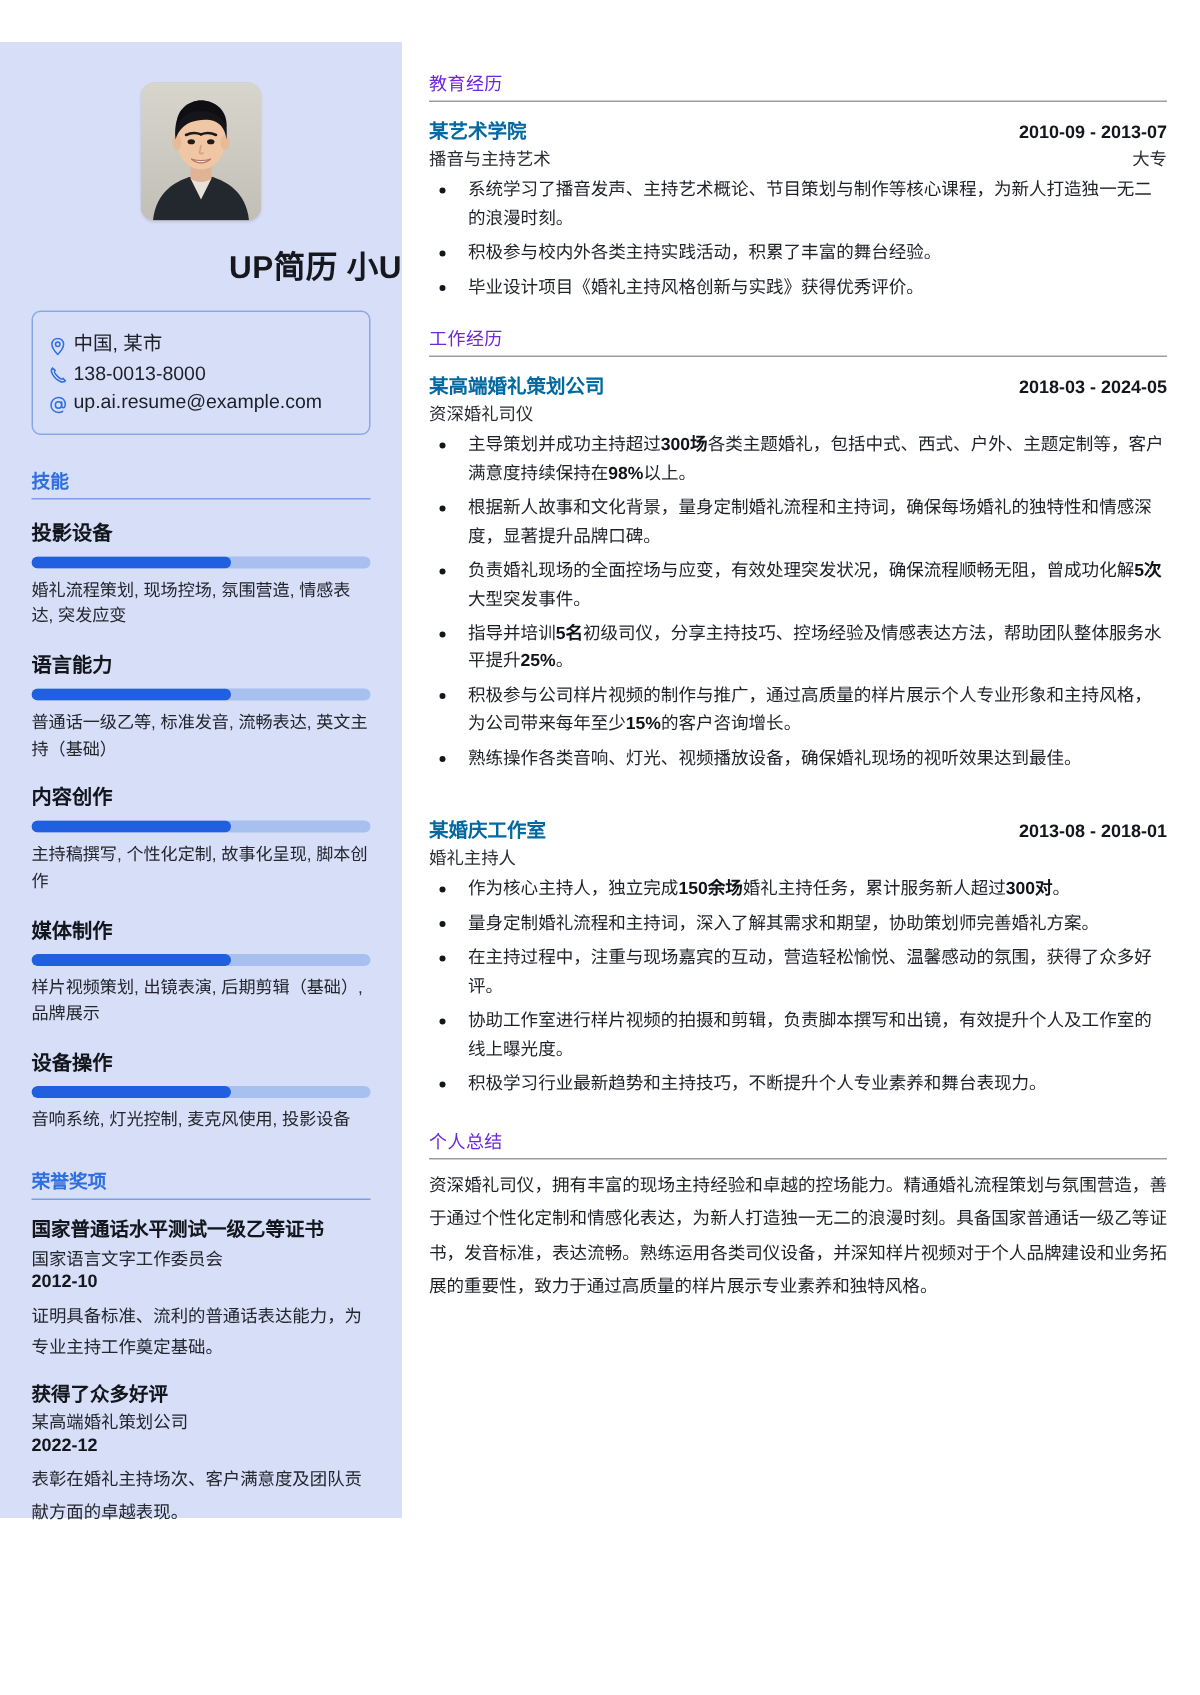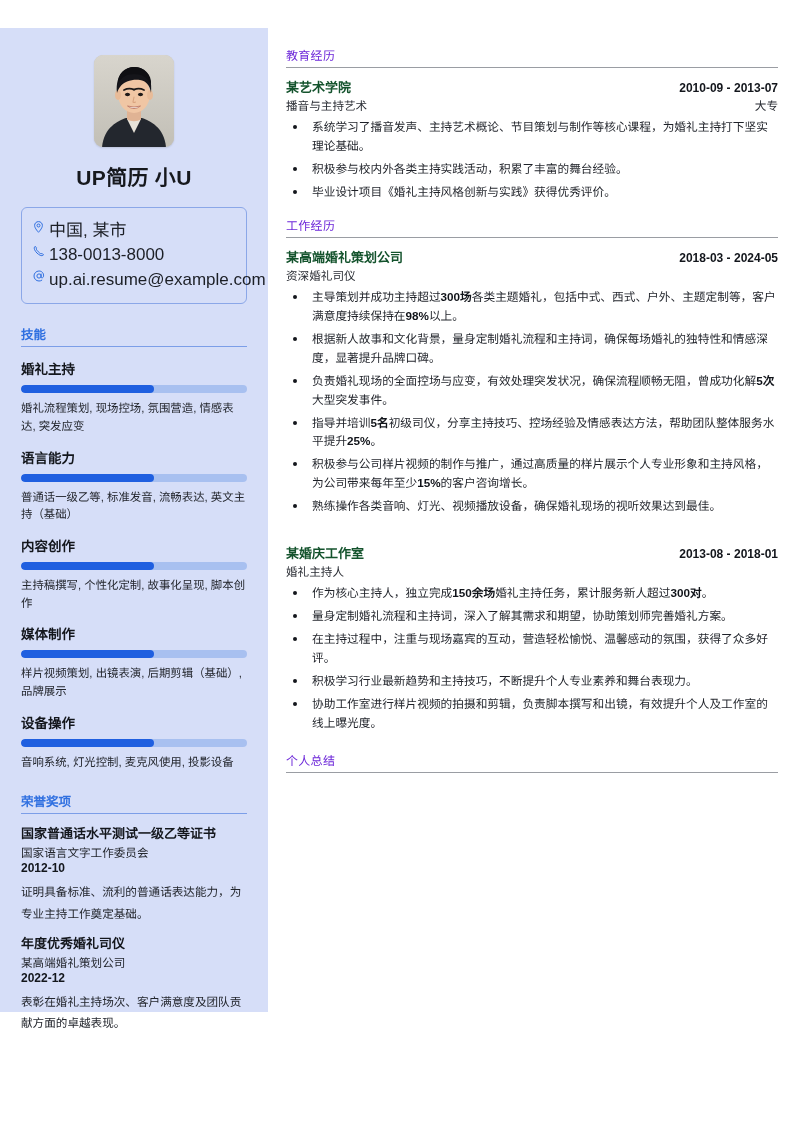--- a/index.html
+++ b/index.html
@@ -50,38 +50,38 @@
     height: 92px;
     border-radius: 9px;
     overflow: hidden;
     background: #c9c6c0;
     position: relative;
     box-shadow: 0 1px 2px rgba(0,0,0,0.12);
   }
   .photo svg { display: block; width: 100%; height: 100%; }
 
   .person-name {
-    text-align: center;
+    text-align: right;
     font-size: 21px;
     font-weight: 700;
     color: #16181d;
     margin-top: 14px;
     letter-spacing: 0.3px;
   }
 
   .contact-box {
     margin: 16px 21px 0 21px;
     border: 1px solid #8ba7e8;
     border-radius: 6px;
     padding: 9px 11px 9px 11px;
   }
   .contact-row {
     display: flex;
-    align-items: flex-start;
-    font-size: 17px;
+    align-items: flex-end;
+    font-size: 13px;
     color: #1c1f26;
     line-height: 1.2;
     margin: 4px 0;
   }
   .contact-row .ci {
     width: 16px;
     flex: 0 0 16px;
     display: inline-flex;
     align-items: center;
     justify-content: flex-start;
@@ -168,21 +168,21 @@
   }
   .entry { margin-top: 9px; }
   .entry-head {
     display: flex;
     justify-content: space-between;
     align-items: baseline;
   }
   .entry-org {
     font-size: 13px;
     font-weight: 700;
-    color: #14532d;
+    color: #0369a1;
     text-align: center;
   }
   .entry-date {
     font-size: 12px;
     font-weight: 700;
     color: #13161c;
     white-space: nowrap;
     padding-left: 10px;
   }
   .entry-sub {
@@ -314,21 +314,21 @@
             </svg>
           </span>
           <span class="ctext">up.ai.resume@example.com</span>
         </div>
 
       </div>
 
       <div class="side-section-title">技能</div>
 
       <div class="skill">
-        <div class="skill-name">婚礼主持</div>
+        <div class="skill-name">投影设备</div>
         <div class="bar-track">
           <div class="bar-fill" style="width: 59%;"></div>
         </div>
         <div class="skill-desc">婚礼流程策划, 现场控场, 氛围营造, 情感表达, 突发应变</div>
       </div>
 
       <div class="skill">
         <div class="skill-name">语言能力</div>
         <div class="bar-track">
           <div class="bar-fill" style="width: 59%;"></div>
@@ -363,21 +363,21 @@
       <div class="side-section-title">荣誉奖项</div>
 
       <div class="award">
         <div class="award-title">国家普通话水平测试一级乙等证书</div>
         <div class="award-org">国家语言文字工作委员会</div>
         <div class="award-date">2012-10</div>
         <div class="award-desc">证明具备标准、流利的普通话表达能力，为专业主持工作奠定基础。</div>
       </div>
 
       <div class="award">
-        <div class="award-title">年度优秀婚礼司仪</div>
+        <div class="award-title">获得了众多好评</div>
         <div class="award-org">某高端婚礼策划公司</div>
         <div class="award-date">2022-12</div>
         <div class="award-desc">表彰在婚礼主持场次、客户满意度及团队贡献方面的卓越表现。</div>
       </div>
 
     </aside>
 
     <main class="main">
 
       <section class="main-section">
@@ -386,21 +386,21 @@
         <div class="entry">
           <div class="entry-head">
             <div class="entry-org">某艺术学院</div>
             <div class="entry-date">2010-09 - 2013-07</div>
           </div>
           <div class="entry-sub">
             <div class="entry-role">播音与主持艺术</div>
             <div class="entry-extra">大专</div>
           </div>
           <ul class="bullets">
-            <li>系统学习了播音发声、主持艺术概论、节目策划与制作等核心课程，为婚礼主持打下坚实理论基础。</li>
+            <li>系统学习了播音发声、主持艺术概论、节目策划与制作等核心课程，为新人打造独一无二的浪漫时刻。</li>
             <li>积极参与校内外各类主持实践活动，积累了丰富的舞台经验。</li>
             <li>毕业设计项目《婚礼主持风格创新与实践》获得优秀评价。</li>
           </ul>
         </div>
       </section>
 
       <div class="space-sm"></div>
 
       <section class="main-section">
         <div class="main-section-title">工作经历</div>
@@ -432,28 +432,29 @@
             <div class="entry-date">2013-08 - 2018-01</div>
           </div>
           <div class="entry-sub">
             <div class="entry-role">婚礼主持人</div>
             <div class="entry-extra"></div>
           </div>
           <ul class="bullets">
             <li>作为核心主持人，独立完成<b>150余场</b>婚礼主持任务，累计服务新人超过<b>300对</b>。</li>
             <li>量身定制婚礼流程和主持词，深入了解其需求和期望，协助策划师完善婚礼方案。</li>
             <li>在主持过程中，注重与现场嘉宾的互动，营造轻松愉悦、温馨感动的氛围，获得了众多好评。</li>
+            <li>协助工作室进行样片视频的拍摄和剪辑，负责脚本撰写和出镜，有效提升个人及工作室的线上曝光度。</li>
             <li>积极学习行业最新趋势和主持技巧，不断提升个人专业素养和舞台表现力。</li>
-            <li>协助工作室进行样片视频的拍摄和剪辑，负责脚本撰写和出镜，有效提升个人及工作室的线上曝光度。</li>
           </ul>
         </div>
       </section>
 
       <div class="space-md"></div>
 
       <section class="main-section">
         <div class="main-section-title">个人总结</div>
+        <div class="summary-text">资深婚礼司仪，拥有丰富的现场主持经验和卓越的控场能力。精通婚礼流程策划与氛围营造，善于通过个性化定制和情感化表达，为新人打造独一无二的浪漫时刻。具备国家普通话一级乙等证书，发音标准，表达流畅。熟练运用各类司仪设备，并深知样片视频对于个人品牌建设和业务拓展的重要性，致力于通过高质量的样片展示专业素养和独特风格。</div>
       </section>
 
     </main>
 
   </div>
 </div>
 
 </body></html>

